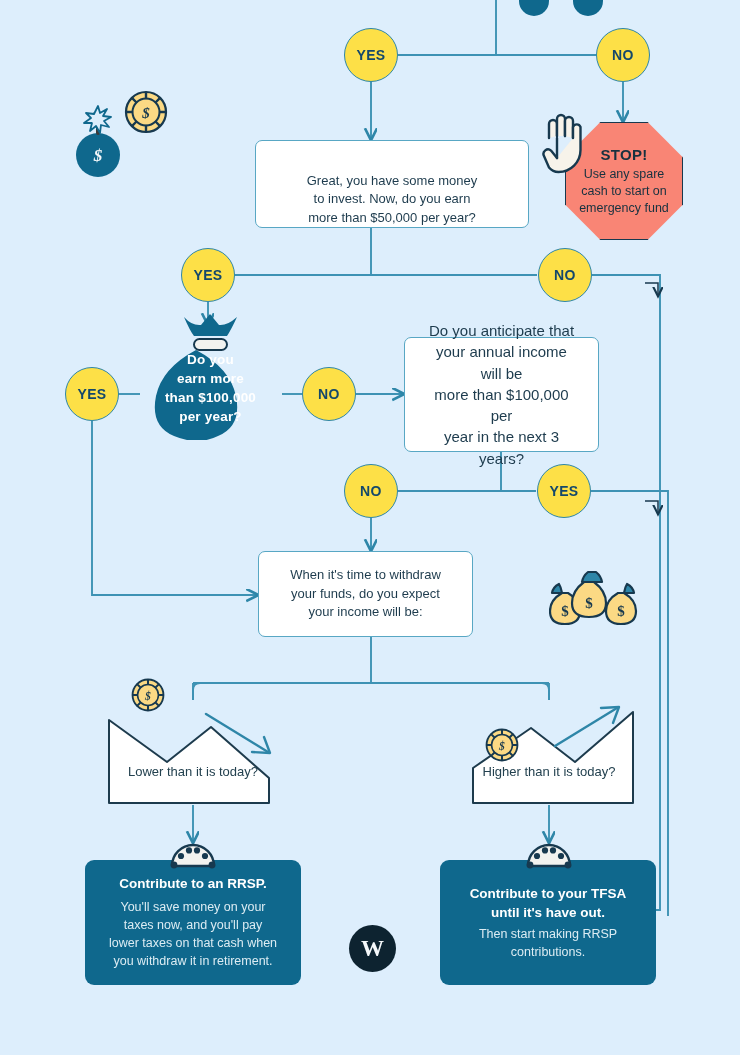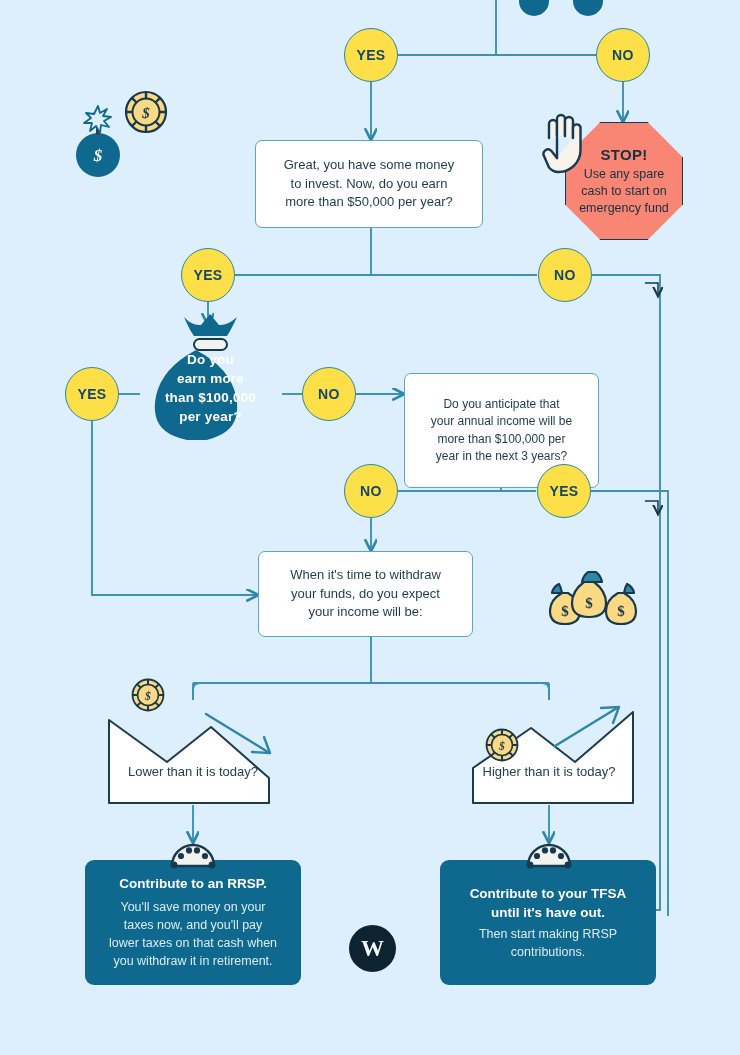--- a/index.html
+++ b/index.html
@@ -156,21 +156,21 @@
   <div class="topdot" style="left:519px;top:-14px;width:30px;height:30px;"></div>
   <div class="topdot" style="left:573px;top:-14px;width:30px;height:30px;"></div>
 
   <div class="node yn" style="left:344px;top:28px;width:54px;height:54px;font-size:14px;">
     <span>YES</span>
   </div>
   <div class="node yn" style="left:596px;top:28px;width:54px;height:54px;font-size:14px;">
     <span>NO</span>
   </div>
 
-  <div class="node qbox" style="left:255px;top:140px;width:228px;height:88px;font-size:13px;">
+  <div class="node qbox" style="left:255px;top:140px;width:274px;height:88px;font-size:13px;align-items:flex-end;">
     <span>
       <span>Great, you have some money</span>
       <span>to invest. Now, do you earn</span>
       <span>more than $50,000 per year?</span>
     </span>
   </div>
 
   <div class="node stop" style="left:565px;top:122px;width:118px;height:118px;font-size:12.5px;">
     <div class="hd">STOP!</div>
     <div>Use any spare</div>
@@ -234,21 +234,21 @@
     </div>
   </div>
 
   <div class="node yn" style="left:65px;top:367px;width:54px;height:54px;font-size:14px;">
     <span>YES</span>
   </div>
   <div class="node yn" style="left:302px;top:367px;width:54px;height:54px;font-size:14px;">
     <span>NO</span>
   </div>
 
-  <div class="node qbox" style="left:404px;top:337px;width:195px;height:115px;font-size:12px;margin-top:36px;">
+  <div class="node qbox" style="left:404px;top:337px;width:195px;height:115px;font-size:15px;">
     <span>
       <span>Do you anticipate that</span>
       <span>your annual income will be</span>
       <span>more than $100,000 per</span>
       <span>year in the next 3 years?</span>
     </span>
   </div>
 
   <div class="node yn" style="left:344px;top:464px;width:54px;height:54px;font-size:14px;">
     <span>NO</span>

